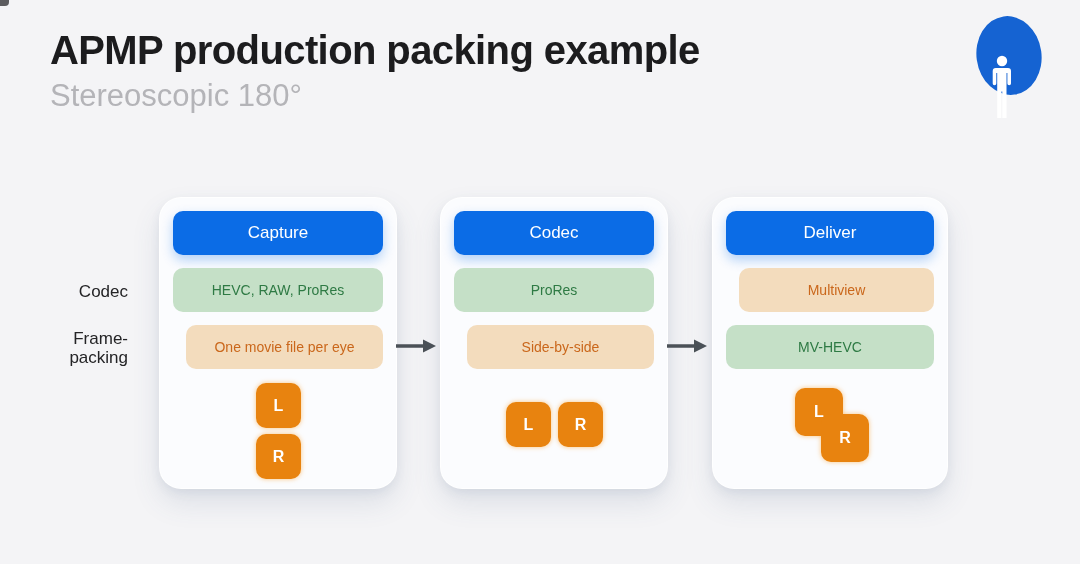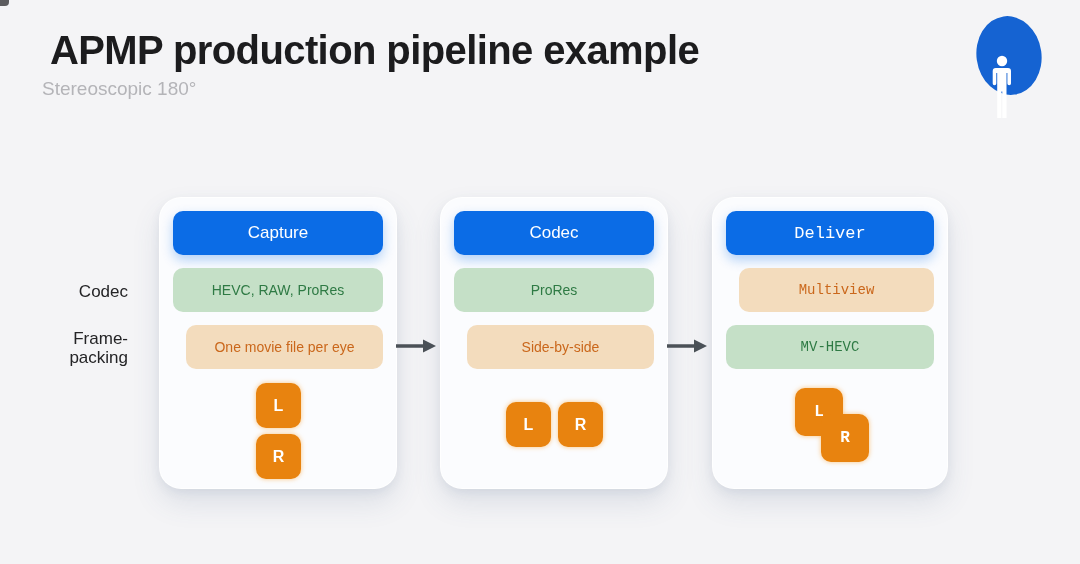--- a/index.html
+++ b/index.html
@@ -9,36 +9,36 @@
     --arrow_gray:#4b5157; --dome_blue:#1563d2; --gutter_text:#242426;
   }
   *{box-sizing:border-box; margin:0; padding:0;}
   html,body{background:#e9e9eb;}
   .screen{
     position:relative; width:1080px; height:564px; background:var(--page_bg);
     font-family:"Liberation Sans", sans-serif; overflow:hidden;
   }
   .corner-artifact{position:absolute; left:0; top:0; width:9px; height:6px; background:#2a2a2c; opacity:.75; border-bottom-right-radius:4px;}
   .title{position:absolute; left:50px; top:28px; font-size:40px; font-weight:700; letter-spacing:-0.6px; color:var(--title_text);}
-  .subtitle{position:absolute; left:42px; top:78px; font-size:19px; font-weight:400; color:var(--subtitle_text);}
+  .subtitle{position:absolute; left:50px; top:78px; font-size:31px; font-weight:400; color:var(--subtitle_text);}
   .dome-icon{position:absolute; left:972px; top:12px;}
 
   .gutter{position:absolute; left:20px; width:108px; text-align:right; color:var(--gutter_text); font-size:17px;}
   .gutter-codec{top:282px;}
   .gutter-packing{top:329px; line-height:19px;}
 
   .card{
     position:absolute; top:197px; height:292px; background:var(--card_bg);
     border:1px solid rgba(255,255,255,0.9); border-radius:22px;
     box-shadow:0 14px 28px rgba(70,90,130,0.13), 0 4px 10px rgba(70,90,130,0.08);
     padding:13px; display:flex; flex-direction:column; gap:13px;
   }
   .card-capture{left:159px; width:238px;}
   .card-edit{left:440px; width:228px;}
-  .card-deliver{left:712px; width:236px;font-family:Liberation Mono, monospace;}
+  .card-deliver{left:712px; width:236px;}
 
   .stage-header{
     height:44px; flex:0 0 44px; border-radius:10px; background:var(--stage_blue);
     color:#fff; font-size:17px; font-weight:500; display:flex; align-items:center; justify-content:center;
     box-shadow:0 5px 12px rgba(11,108,232,0.30);
   }
   .row{height:44px; flex:0 0 44px; border-radius:10px; display:flex; align-items:center; justify-content:center; font-size:14px;}
   .row-codec{background:var(--codec_green_bg); color:var(--codec_green_text);}
   .row-packing{background:var(--packing_orange_bg); color:var(--packing_orange_text);margin-left:13px;}
 
@@ -62,21 +62,21 @@
   .arrow-1{left:396px;}
   .arrow-2{left:667px;}
 </style>
 </head>
 <body>
 
 <div class="screen">
 
   <div class="corner-artifact"></div>
 
-  <h1 class="title">APMP production pipeline example</h1>
+  <h1 class="title">APMP production packing example</h1>
   <div class="subtitle">Stereoscopic 180°</div>
 
   <div class="dome-icon">
     <svg width="76" height="112" viewBox="0 0 76 112">
       <ellipse cx="37" cy="43.5" rx="32.5" ry="39.5" fill="var(--dome_blue)" transform="rotate(-8 37 43.5)"></ellipse>
       <g fill="#ffffff">
         <circle cx="30" cy="49" r="5.2"></circle>
         <path d="M24 56 h12 q3 0 3 3 v12.5 q0 1.8 -1.8 1.8 q-1.8 0 -1.8 -1.8 V61 h-0.9 v45 h-4.2 V79.5 h-0.9 V106 h-4.2 V61 h-0.9 v10.5 q0 1.8 -1.8 1.8 q-1.8 0 -1.8 -1.8 V59 q0 -3 3 -3 z"></path>
       </g>
     </svg>

